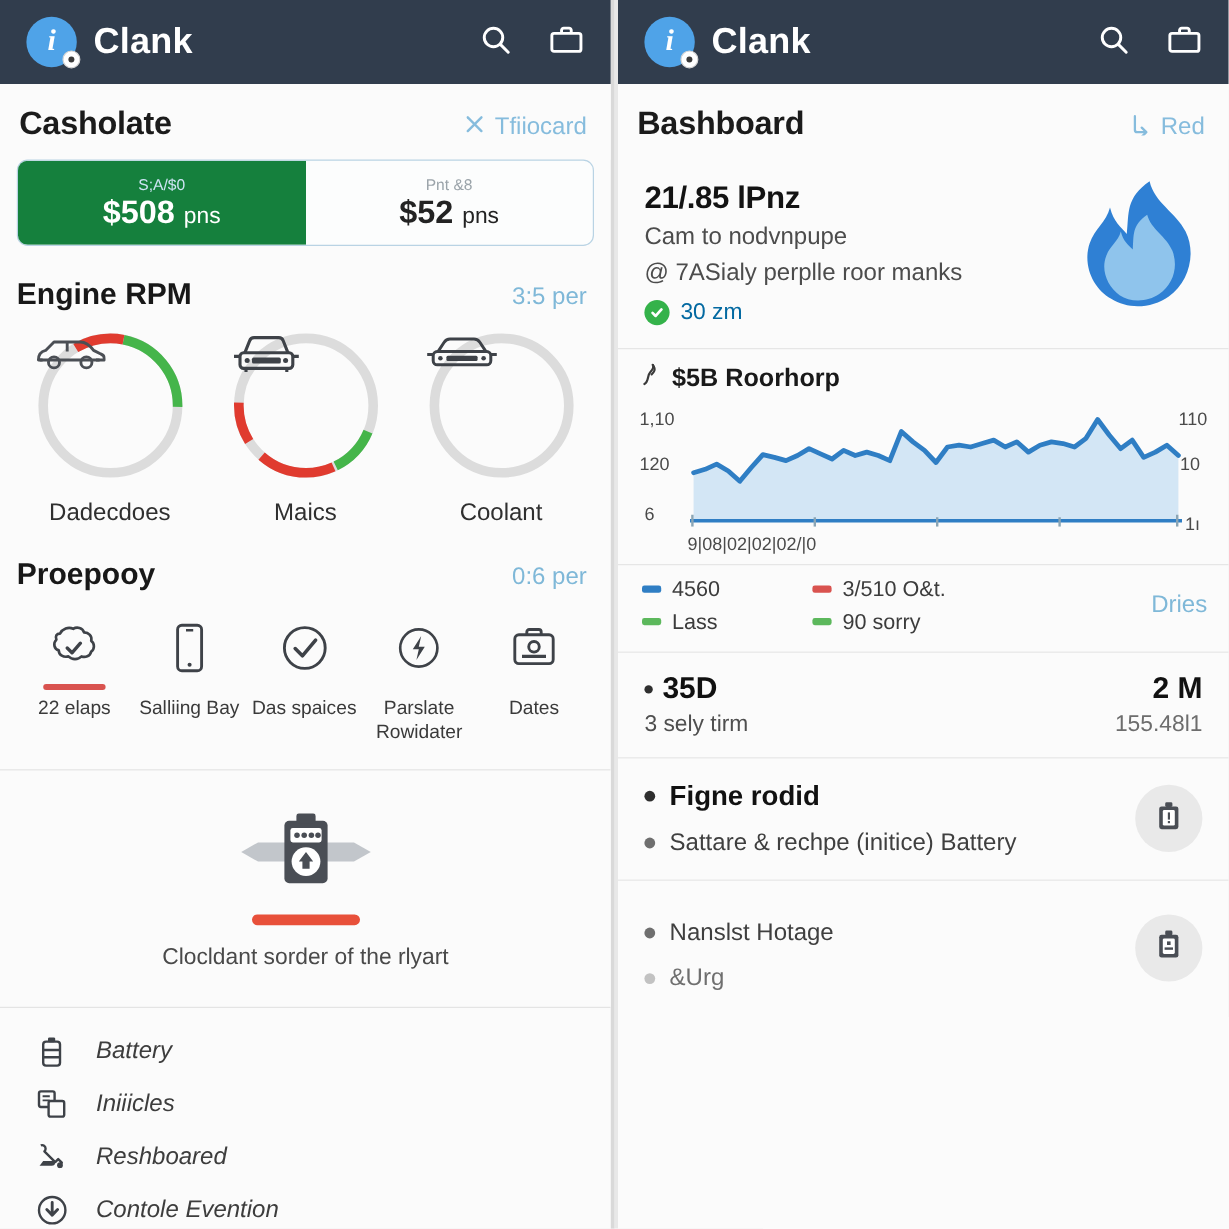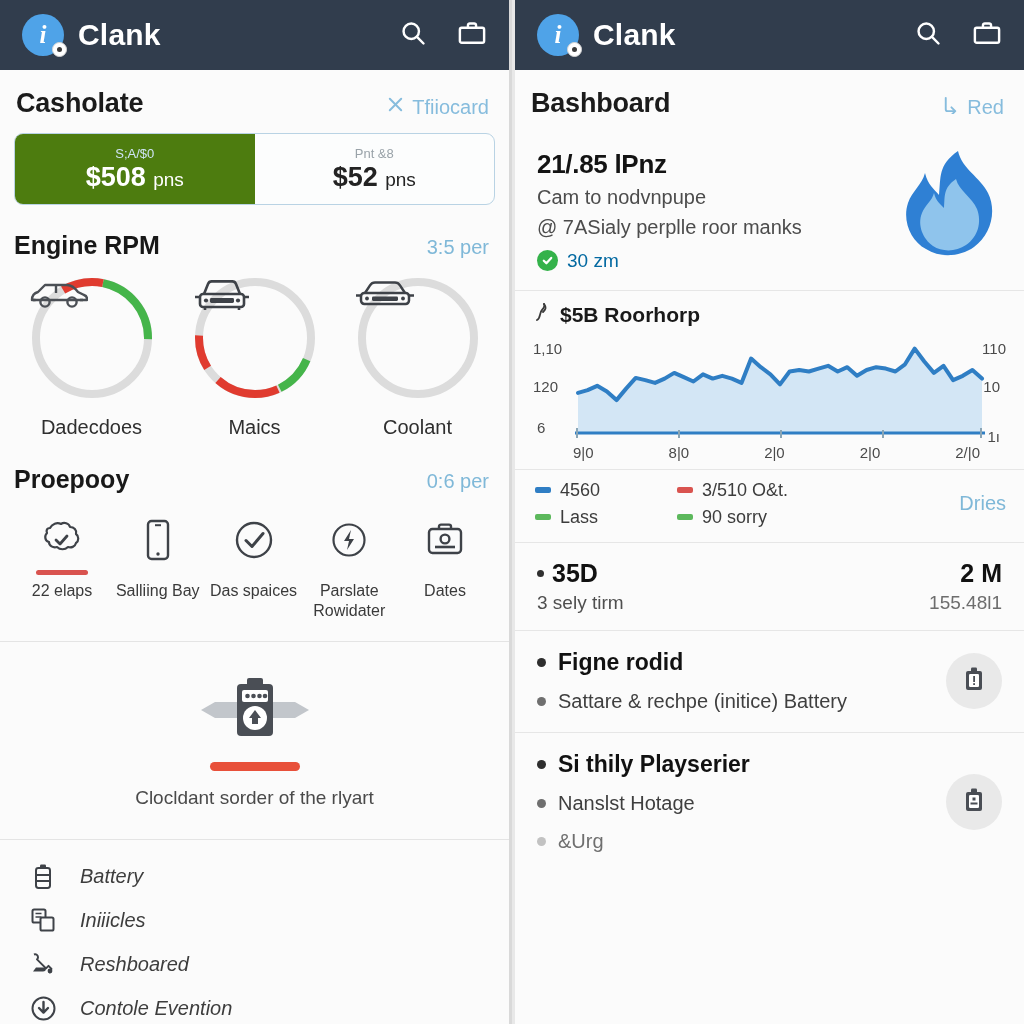--- a/index.html
+++ b/index.html
@@ -56,21 +56,21 @@
   
   .segwrap { padding: 0 14px; }
   .segment {
     display: flex; border: 1px solid #b9d3e4; border-radius: 9px; overflow: hidden;
     height: 72px; background: #fcfdfd;
   }
   .seg {
     flex: 1 1 50%; display: flex; flex-direction: column;
     align-items: center; justify-content: center; gap: 1px;
   }
-  .seg.active { background: #4d7c0f; }
+  .seg.active { background: #15803d; }
   .seg .seg-cap { font-size: 13px; color: #cfe4f6; }
   .seg.inactive .seg-cap { color: #9aa3a9; }
   .seg .seg-val { font-size: 27px; font-weight: 700; color: #ffffff; }
   .seg.inactive .seg-val { color: #232323; }
   .seg .seg-val .unit { font-size: 19px; font-weight: 400; }
 
   
   .sect {
     display: flex; align-items: baseline; justify-content: space-between;
     padding: 26px 20px 8px 14px;
@@ -128,21 +128,21 @@
     display: flex; align-items: center; justify-content: center;
   }
   .hero-status .stext { font-size: 19px; color: #0369a1; }
 
   
   .chartcard { padding: 12px 16px 8px 18px; border-bottom: 1px solid #e6e6e6; }
   .chart-title { display: flex; align-items: center; gap: 9px; font-size: 21px; font-weight: 700; color: #191919; }
   .chart-area { position: relative; margin-top: 6px; height: 108px; }
   .chart-area svg { display: block; }
   .ytick { position: absolute; font-size: 15px; color: #4a4a4a; }
-  .xticks { display: flex; justify-content: space-between; padding: 2px 4px 0 4px; }
+  .xticks { display: flex; padding: 2px 4px 0 4px; }
   .xticks span { font-size: 15px; color: #4a4a4a; }
 
   
   .legend {
     display: flex; align-items: center; justify-content: space-between;
     padding: 10px 18px 14px 20px; border-bottom: 1px solid #e6e6e6; gap: 28px;
   }
   .legend-grid { display: grid; grid-template-columns: 120px auto; gap: 6px 22px; }
   .lg { display: flex; align-items: center; gap: 9px; font-size: 18px; color: #3c3c3c; }
   .lg .dash { width: 16px; height: 6px; border-radius: 2px; flex: 0 0 auto; }
@@ -596,24 +596,20 @@
             <rect x="12.2" y="11" width="1.8" height="6" fill="#4a4e55"></rect>
             <rect x="12.2" y="18.2" width="1.8" height="1.8" fill="#4a4e55"></rect>
           </svg>
         </span>
       </div>
     </div>
 
 
     <div class="bulletrow last">
       <div class="bullets">
-        <div class="b-title">
-          <span class="dot"></span>
-          <span class="txt">Si thily Playserier</span>
-        </div>
         <div class="b-item">
           <span class="dot"></span>
           <span class="txt">Nanslst Hotage</span>
         </div>
         <div class="b-item muted">
           <span class="dot"></span>
           <span class="txt">&amp;Urg</span>
         </div>
       </div>
       <div class="circlebtn">

